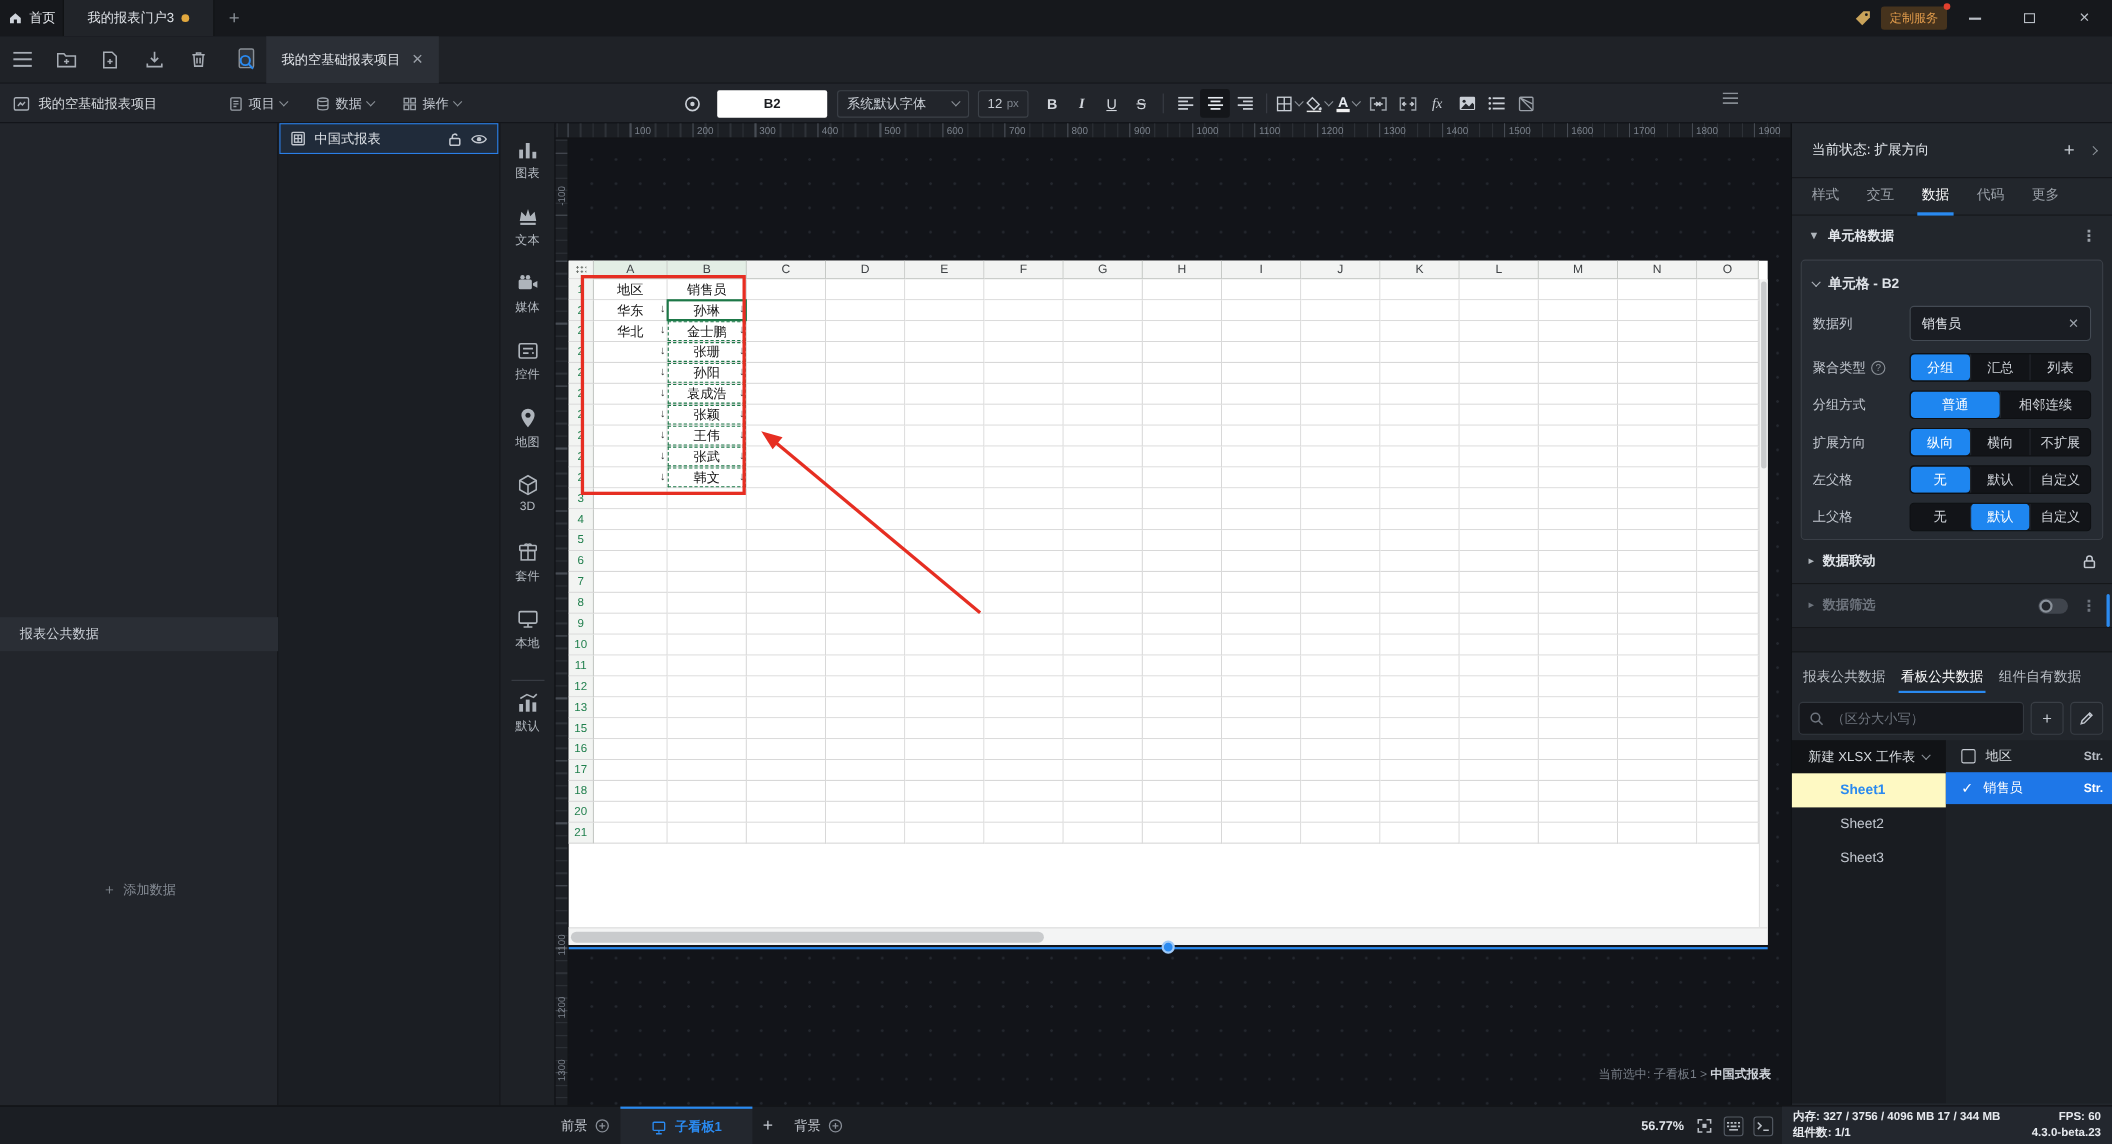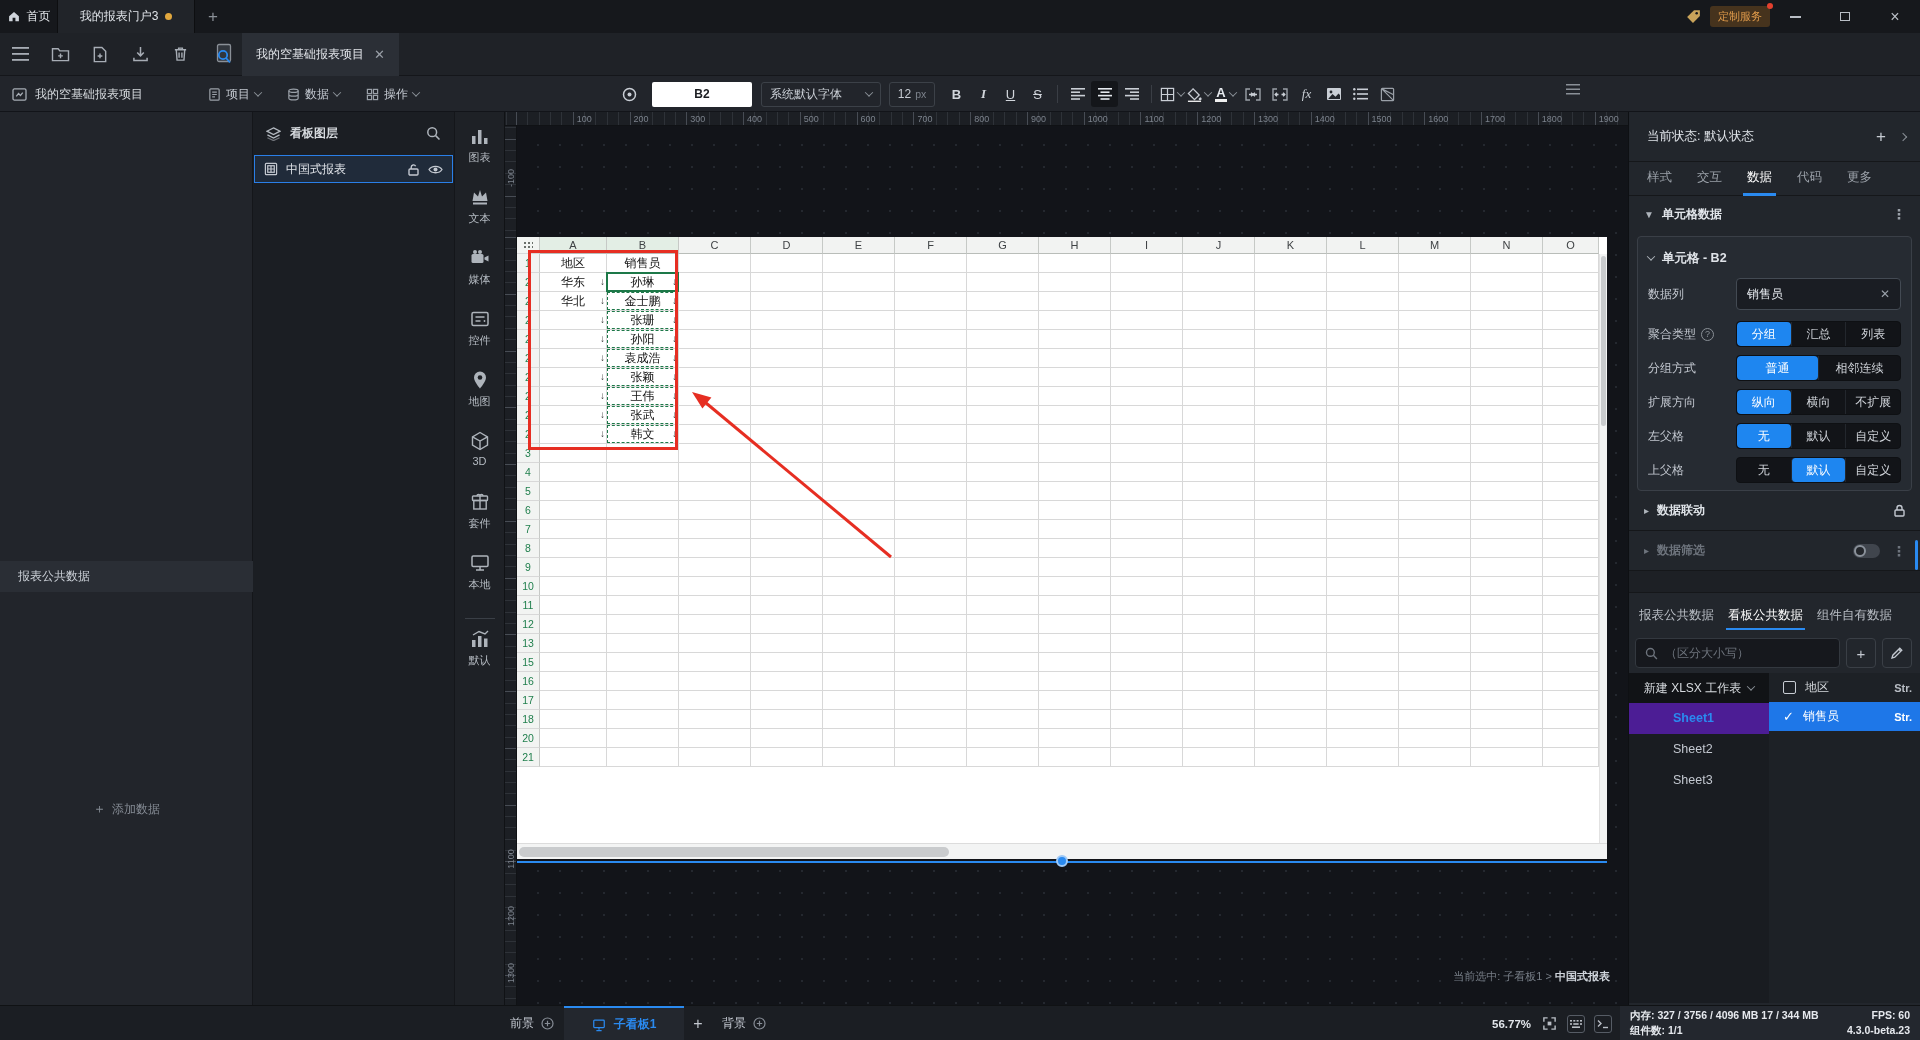--- a/index.html
+++ b/index.html
@@ -142,21 +142,21 @@
   .dtab { font-size:12.5px; color:#b9bec5; padding-bottom:9px; position:relative; }
   .dtab.on { color:#fff; }
   .dtab.on::after { content:""; position:absolute; left:-2px; right:-2px; bottom:3px; height:2.5px; background:#2a8af0; }
   #rp-search { height:40px; display:flex; align-items:center; gap:6px; padding:0 8px 0 6px; }
   #rp-search .inp { flex:1; height:30px; background:#16181d; border:1px solid #33383f; border-radius:4px; display:flex; align-items:center; gap:7px; padding:0 9px; color:#6e747d; }
   .sqbtn { width:30px; height:30px; border:1px solid #3a3f46; border-radius:4px; display:flex; align-items:center; justify-content:center; color:#c3c8d0; font-size:15px; }
   #rp-wb { display:flex; height:330px; }
   #wb-left { width:140px; background:#191c21; }
   #wb-head { height:30px; background:#111316; display:flex; align-items:center; justify-content:center; gap:7px; color:#d6dade; }
   .wb-sheet { height:31px; line-height:31px; padding-left:44px; color:#c3c8d0; font-size:12.5px; }
-  .wb-sheet.on { background:#4c1d95; color:#2a8af0; font-weight:600; }
+  .wb-sheet.on { background:#fef9c3; color:#2a8af0; font-weight:600; }
   #wb-right { flex:1; background:#1d2126; }
   .fld { height:29px; display:flex; align-items:center; gap:9px; padding:0 8px 0 14px; color:#d6dade; }
   .fld .typ { margin-left:auto; font-size:11px; font-weight:700; color:#b9bec5; }
   .fld.on { background:#1e77e8; color:#fff; }
   .fld.on .typ { color:#fff; }
   .cbx { width:13px; height:13px; border:1.5px solid #c8cdd4; border-radius:2px; }
   .chk { font-size:13px; color:#fff; }
   #rp-bluebar { position:absolute; right:2px; top:428px; width:3px; height:30px; background:#2a8af0; border-radius:2px; }
 
   
@@ -428,37 +428,20 @@
 <div id="left-panel">
   <div id="lp-public">
     <span>报表公共数据</span>
   </div>
   <div id="lp-add">
     <span class="plus">＋</span><span>添加数据</span>
   </div>
 </div>
 
 <div id="layers-panel">
-  <div id="layers-head">
-    <span class="ic">
-      <svg width="15" height="14" viewBox="0 0 16 15" fill="none" stroke="#b4bac1" stroke-width="1.4">
-          <path d="M8 1 L15 4.5 L8 8 L1 4.5 Z"></path>
-          <path d="M1.5 8.5 L8 11.8 L14.5 8.5"></path>
-          <path d="M1.5 11.5 L8 14.5 L14.5 11.5" opacity="0.55"></path>
-        </svg>
-    </span>
-    <span>看板图层</span>
-    <span class="sp"></span>
-    <span class="ic">
-      <svg width="15" height="15" viewBox="0 0 15 15" fill="none" stroke="#aeb4bb" stroke-width="1.5">
-          <circle cx="6.2" cy="6.2" r="4.4"></circle>
-          <path d="M9.6 9.6 L13.5 13.5"></path>
-        </svg>
-    </span>
-  </div>
   <div id="layer-item">
     <span class="ic">
       <svg width="14" height="14" viewBox="0 0 15 15" fill="none" stroke="#c3c8d0" stroke-width="1.3">
           <rect x="1.5" y="1.5" width="12" height="12" rx="1"></rect>
           <rect x="4" y="4" width="7" height="7"></rect>
           <path d="M4 7.5 h7 M7.5 4 v7"></path>
         </svg>
     </span>
     <span>中国式报表</span>
     <span class="sp"></span>
@@ -1142,21 +1125,21 @@
     <polygon points="187,280 206.4,285.6 197.4,296.4" fill="#e62e22"></polygon>
   </svg>
 
   <div id="sel-status">
     <span>当前选中: 子看板1 &gt; </span><b>中国式报表</b>
   </div>
 </div>
 
 <div id="rp">
   <div id="rp-state">
-    <span>当前状态: 默认状态</span>
+    <span>当前状态: 扩展方向</span>
     <span class="sp"></span>
     <span class="plus">+</span>
     <span class="chev-r"></span>
   </div>
   <div id="rp-tabs">
       <span class="rp-tab">样式</span>
       <span class="rp-tab">交互</span>
       <span class="rp-tab on">数据</span>
       <span class="rp-tab">代码</span>
       <span class="rp-tab">更多</span>

